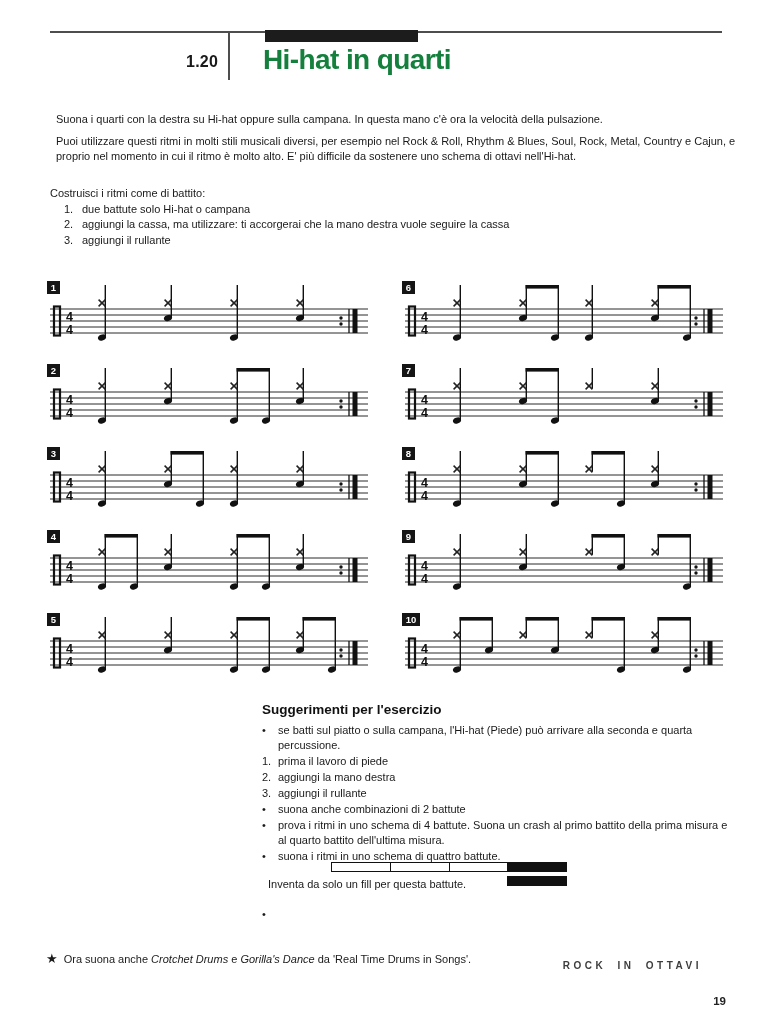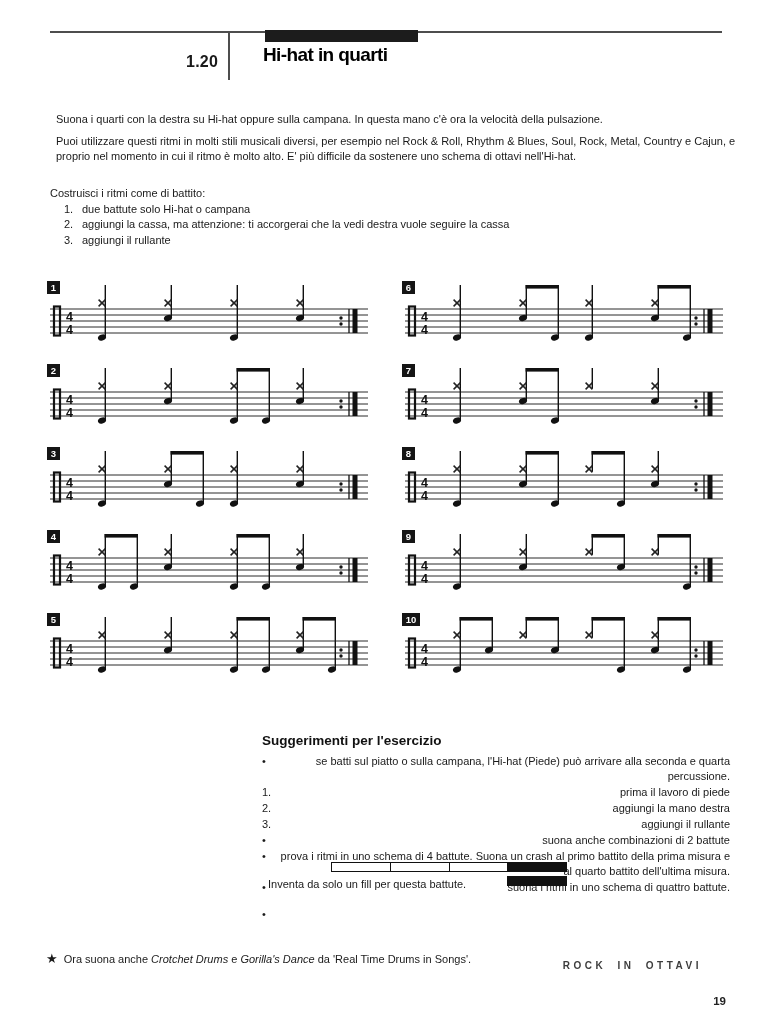--- a/index.html
+++ b/index.html
@@ -5,43 +5,43 @@
   html,body{margin:0;padding:0;background:#e8e8e8;}
   .page{position:relative;width:772px;height:1024px;background:#ffffff;margin:0 auto;
         font-family:"Liberation Sans",sans-serif;color:#1a1a1a;overflow:hidden;}
 
   
   .top-rule{position:absolute;left:50px;top:31px;width:672px;height:2px;background:#4d4d4d;}
   .title-accent-bar{position:absolute;left:265px;top:30px;width:153px;height:12px;background:#1c1c1c;}
   .header-divider{position:absolute;left:228px;top:31px;width:2px;height:49px;background:#4d4d4d;}
   .section-number{position:absolute;left:120px;top:53px;width:98px;text-align:right;
                   font-size:16px;font-weight:bold;letter-spacing:.2px;}
-  .page-title{position:absolute;left:263px;top:44px;font-size:19px;font-weight:bold;
-              letter-spacing:-.6px;color:#000000;}
+  .page-title{position:absolute;left:263px;top:44px;font-size:28px;font-weight:bold;
+              letter-spacing:-.6px;color:#15803d;}
 
   
   .intro{position:absolute;left:50px;top:106px;width:700px;font-size:11px;line-height:15.5px;}
   .intro p{margin:6px;}
   .construction{position:absolute;left:50px;top:186px;width:660px;font-size:11px;line-height:15.5px;}
   .construction .lead{margin:0;}
   .c-item{display:flex;padding-left:14px;}
   .c-item .marker{flex:none;width:18px;}
 
   
   .exercises{position:absolute;left:46px;top:281px;width:682px;
              display:grid;grid-template-columns:326px 326px;column-gap:29px;row-gap:17px;
              grid-auto-flow:column;grid-template-rows:repeat(5,66px);}
   .exercise{position:relative;width:326px;height:66px;}
 
   
-  .suggestions{position:absolute;left:262px;top:702px;width:468px;margin-top:31px;}
+  .suggestions{position:absolute;left:262px;top:702px;width:468px;}
   .sug-title{margin:0 0 6px 0;font-size:13.5px;font-weight:bold;color:#111;}
   .sug-item{display:flex;font-size:11px;line-height:15px;margin-bottom:1px;}
   .sug-item .marker{flex:none;width:16px;}
-  .sug-item .txt{flex:1;text-align:right;}
+  .sug-item .txt{flex:1;}
 
   
   .fill-bar{position:absolute;left:331px;top:862px;width:236px;height:10px;display:flex;}
   .fill-seg{flex:1;border:1.8px solid #111;border-right:none;background:#fff;box-sizing:border-box;}
   .fill-seg.filled{background:#111;border-right:1.8px solid #111;}
   .fill-caption{position:absolute;left:268px;top:878px;font-size:11px;}
   .fill-solid-rect{position:absolute;left:507px;top:876px;width:60px;height:10px;background:#111;}
 
   .triplet-item{position:absolute;left:262px;top:907px;width:468px;display:flex;
                 font-size:11px;line-height:15px;}
@@ -73,21 +73,21 @@
 
   <div class="construction">
     <p class="lead">Costruisci i ritmi come di battito:</p>
     <div id="construction-list">
         <div class="c-item">
           <span class="marker">1.</span>
           <span>due battute solo Hi-hat o campana</span>
         </div>
         <div class="c-item">
           <span class="marker">2.</span>
-          <span>aggiungi la cassa, ma attenzione: ti accorgerai che la vedi destra vuole seguire la cassa</span>
+          <span>aggiungi la cassa, ma utilizzare: ti accorgerai che la mano destra vuole seguire la cassa</span>
         </div>
         <div class="c-item">
           <span class="marker">3.</span>
           <span>aggiungi il rullante</span>
         </div>
       </div>
   </div>
 
   <div class="exercises" id="exercises-grid">
       <div class="exercise"><svg viewBox="0 0 326 66" width="326" height="66">

